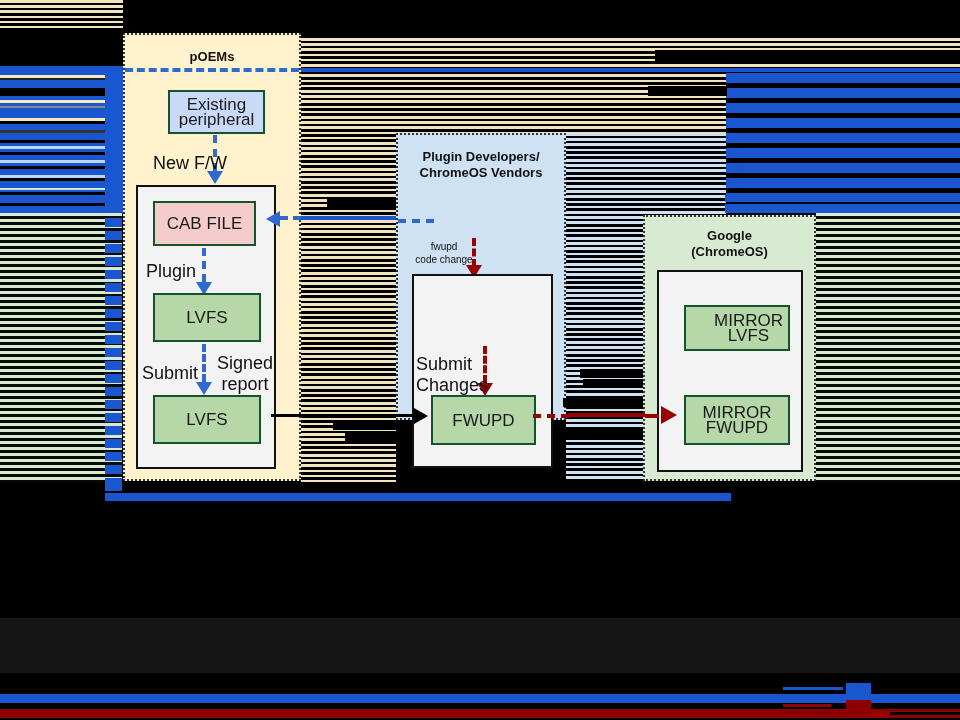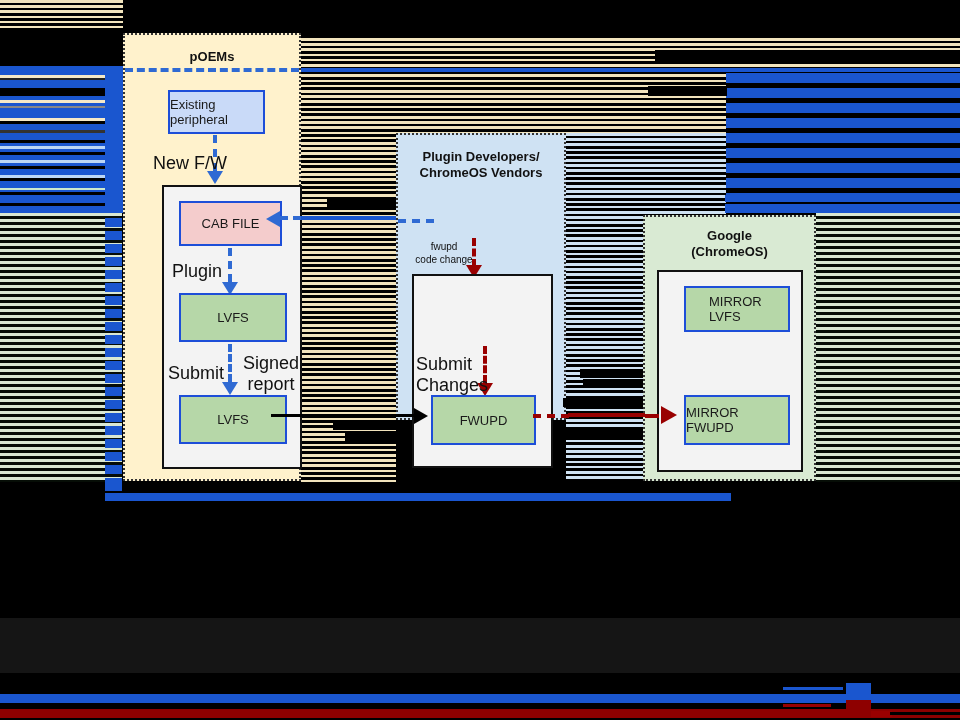--- a/index.html
+++ b/index.html
@@ -14,22 +14,22 @@
        font-family:"Liberation Sans",sans-serif;color:#1a1a1a;}
   .screen{position:relative;width:960px;height:720px;background:#000;}
   .abs{position:absolute;}
   .tan-scan{background:repeating-linear-gradient(180deg,var(--stripe_tan) 0 2.6px,#000 2.6px 5.2px);}
   .lb-scan{background:repeating-linear-gradient(180deg,var(--stripe_lightblue) 0 2.6px,#000 2.6px 5.2px);}
   .green-scan{background:repeating-linear-gradient(180deg,var(--stripe_green) 0 3px,#060d06 3px 6px);}
   .hstripe{background:repeating-linear-gradient(180deg,var(--accent_blue) 0 10px,#000 10px 15px);}
   .blue-dash-col{background:repeating-linear-gradient(180deg,var(--accent_blue) 0 9px,transparent 9px 13px);}
   .panel{border:2px dotted #333;box-sizing:border-box;}
   .panel-title{text-align:center;font-weight:bold;font-size:13px;color:#111;}
-  .node{box-sizing:border-box;border:2px solid #1d4ed8;display:flex;align-items:center;
-        justify-content:center;font-size:13px;line-height:15px;}
+  .node{box-sizing:border-box;border:2px solid #14532d;display:flex;align-items:center;
+        justify-content:center;text-align:center;font-size:17px;line-height:15px;}
   .inner-gray{background:var(--inner_gray);border:2px solid #111;box-sizing:border-box;}
   .vdash-blue{width:0;border-left:4px dashed var(--arrow_blue);}
   .vdash-red{width:0;border-left:4px dashed var(--dark_red);}
   .hdash-blue{height:0;border-top:4px dashed var(--arrow_blue);}
   .hdash-red{height:0;border-top:4px dashed var(--dark_red);}
   .head-down-blue{width:0;height:0;border-left:8px solid transparent;border-right:8px solid transparent;border-top:13px solid var(--arrow_blue);}
   .head-down-red{width:0;height:0;border-left:8px solid transparent;border-right:8px solid transparent;border-top:13px solid var(--dark_red);}
   .head-left-blue{width:0;height:0;border-top:8px solid transparent;border-bottom:8px solid transparent;border-right:14px solid var(--arrow_blue);}
   .head-right-black{width:0;height:0;border-top:8px solid transparent;border-bottom:8px solid transparent;border-left:14px solid #000;}
   .head-right-red{width:0;height:0;border-top:9px solid transparent;border-bottom:9px solid transparent;border-left:16px solid var(--dark_red);}
@@ -73,21 +73,21 @@
 
   <div class="abs" style="left:301px;top:68px;width:659px;height:4px;background:var(--accent_blue);"></div>
 
   <div class="abs panel" style="left:123px;top:33px;width:178px;height:448px;background:var(--panel_cream);">
     <div class="panel-title abs" style="left:0;top:14px;width:100%;">pOEMs</div>
     <div class="abs hdash-blue" style="left:0;top:33px;width:174px;"></div>
     <div class="abs node" style="left:43px;top:55px;width:97px;height:44px;background:var(--box_periwinkle);">Existing peripheral</div>
     <div class="abs vdash-blue" style="left:88px;top:100px;height:36px;"></div>
     <div class="abs head-down-blue" style="left:82px;top:136px;"></div>
     <div class="abs lbl" style="left:28px;top:118px;">New F/W</div>
-    <div class="abs inner-gray" style="left:37px;top:150px;width:140px;height:284px;">
+    <div class="abs inner-gray" style="left:11px;top:150px;width:140px;height:284px;">
       <div class="abs node" style="left:15px;top:14px;width:103px;height:45px;background:var(--box_pink);">CAB FILE</div>
       <div class="abs vdash-blue" style="left:64px;top:61px;height:34px;"></div>
       <div class="abs head-down-blue" style="left:58px;top:95px;"></div>
       <div class="abs lbl" style="left:8px;top:74px;">Plugin</div>
       <div class="abs node" style="left:15px;top:106px;width:108px;height:49px;background:var(--box_green);">LVFS</div>
       <div class="abs vdash-blue" style="left:64px;top:157px;height:38px;"></div>
       <div class="abs head-down-blue" style="left:58px;top:195px;"></div>
       <div class="abs lbl" style="left:4px;top:176px;">Submit</div>
       <div class="abs lbl" style="left:78px;top:166px;width:58px;text-align:center;">Signed report</div>
       <div class="abs node" style="left:15px;top:208px;width:108px;height:49px;background:var(--box_green);">LVFS</div>
@@ -107,21 +107,21 @@
       <div class="abs head-down-red" style="left:63px;top:107px;"></div>
       <div class="abs lbl" style="left:2px;top:78px;width:58px;">Submit Changes</div>
       <div class="abs node" style="left:17px;top:119px;width:105px;height:50px;background:var(--box_green);">FWUPD</div>
     </div>
   </div>
 
   <div class="abs panel" style="left:643px;top:215px;width:173px;height:266px;background:var(--panel_green);">
     <div class="panel-title abs" style="left:0;top:11px;width:100%;">Google</div>
     <div class="panel-title abs" style="left:0;top:27px;width:100%;text-align:center;">(ChromeOS)</div>
     <div class="abs inner-gray" style="left:12px;top:53px;width:146px;height:202px;">
-      <div class="abs node" style="left:25px;top:14px;width:106px;height:46px;background:var(--box_green);padding-left:23px;">MIRROR LVFS</div>
+      <div class="abs node" style="left:25px;top:33px;width:106px;height:46px;background:var(--box_green);padding-left:23px;">MIRROR LVFS</div>
       <div class="abs node" style="left:25px;top:123px;width:106px;height:50px;background:var(--box_green);">MIRROR FWUPD</div>
     </div>
   </div>
 
   <div class="abs head-left-blue" style="left:266px;top:211px;"></div>
   <div class="abs hdash-blue" style="left:280px;top:216px;width:21px;"></div>
   <div class="abs" style="left:301px;top:216px;width:95px;height:4px;background:var(--accent_blue);"></div>
 
   <div class="abs" style="left:271px;top:414px;width:146px;height:3px;background:#000;"></div>
   <div class="abs head-right-black" style="left:414px;top:408px;"></div>

